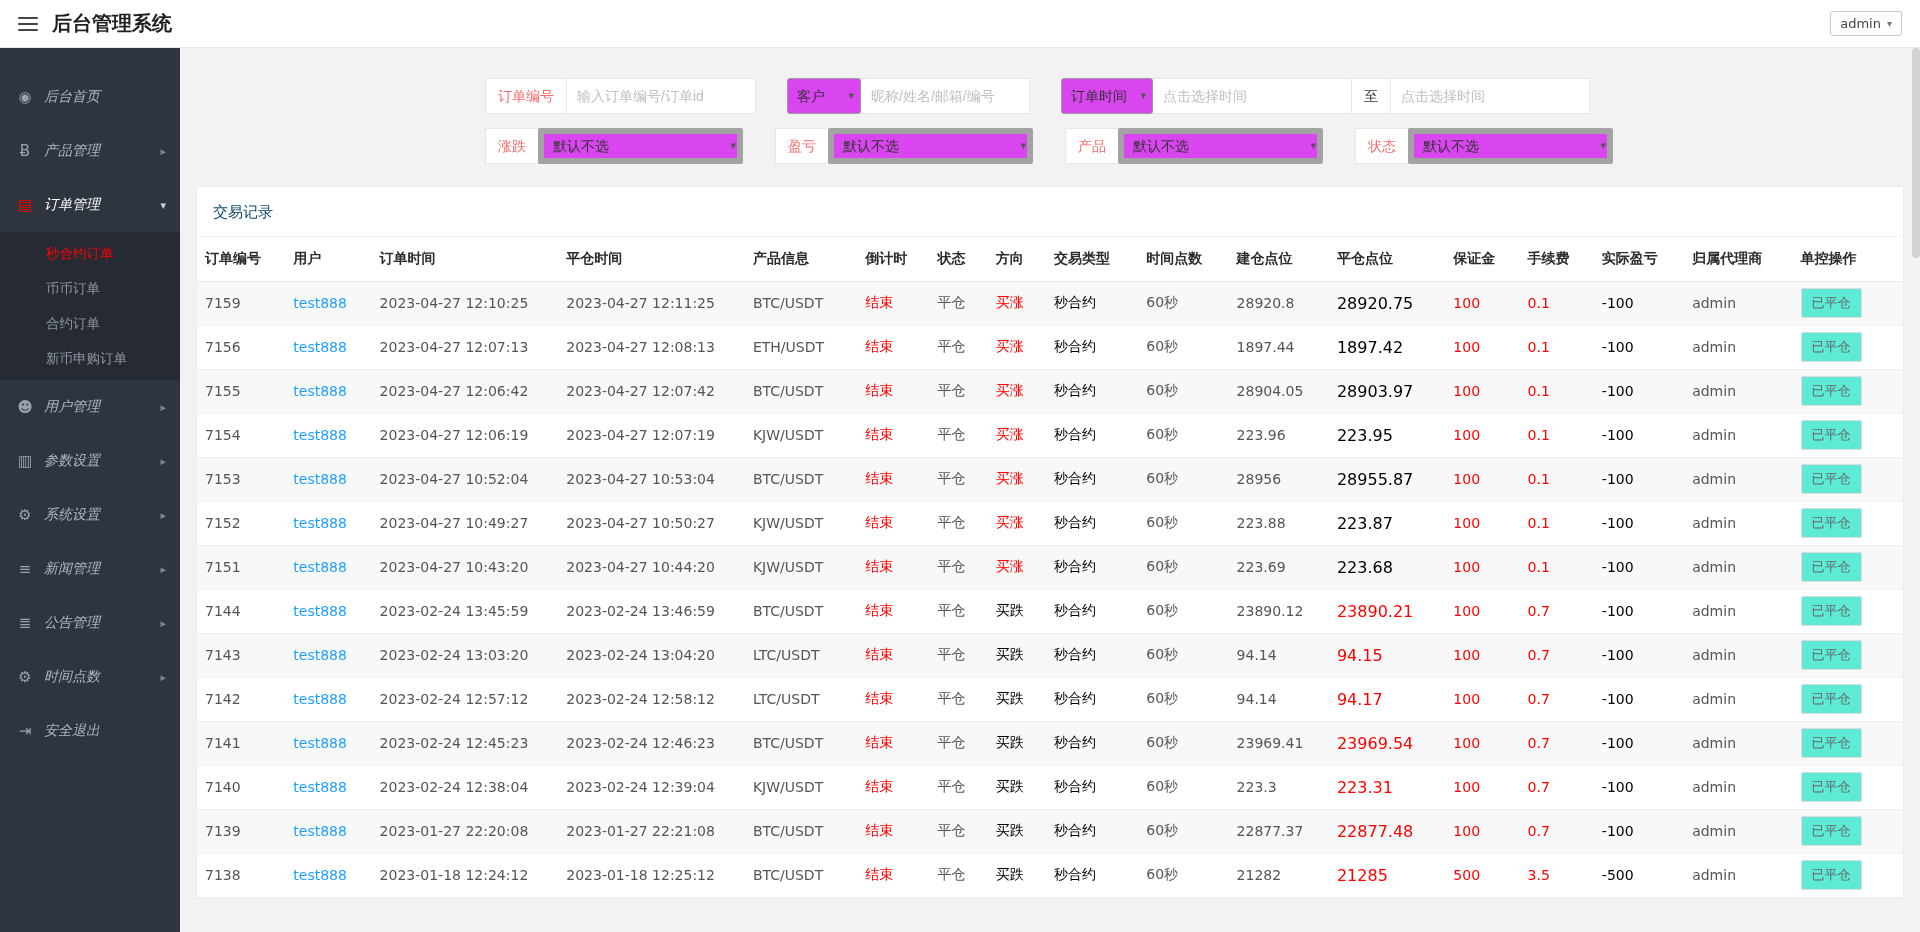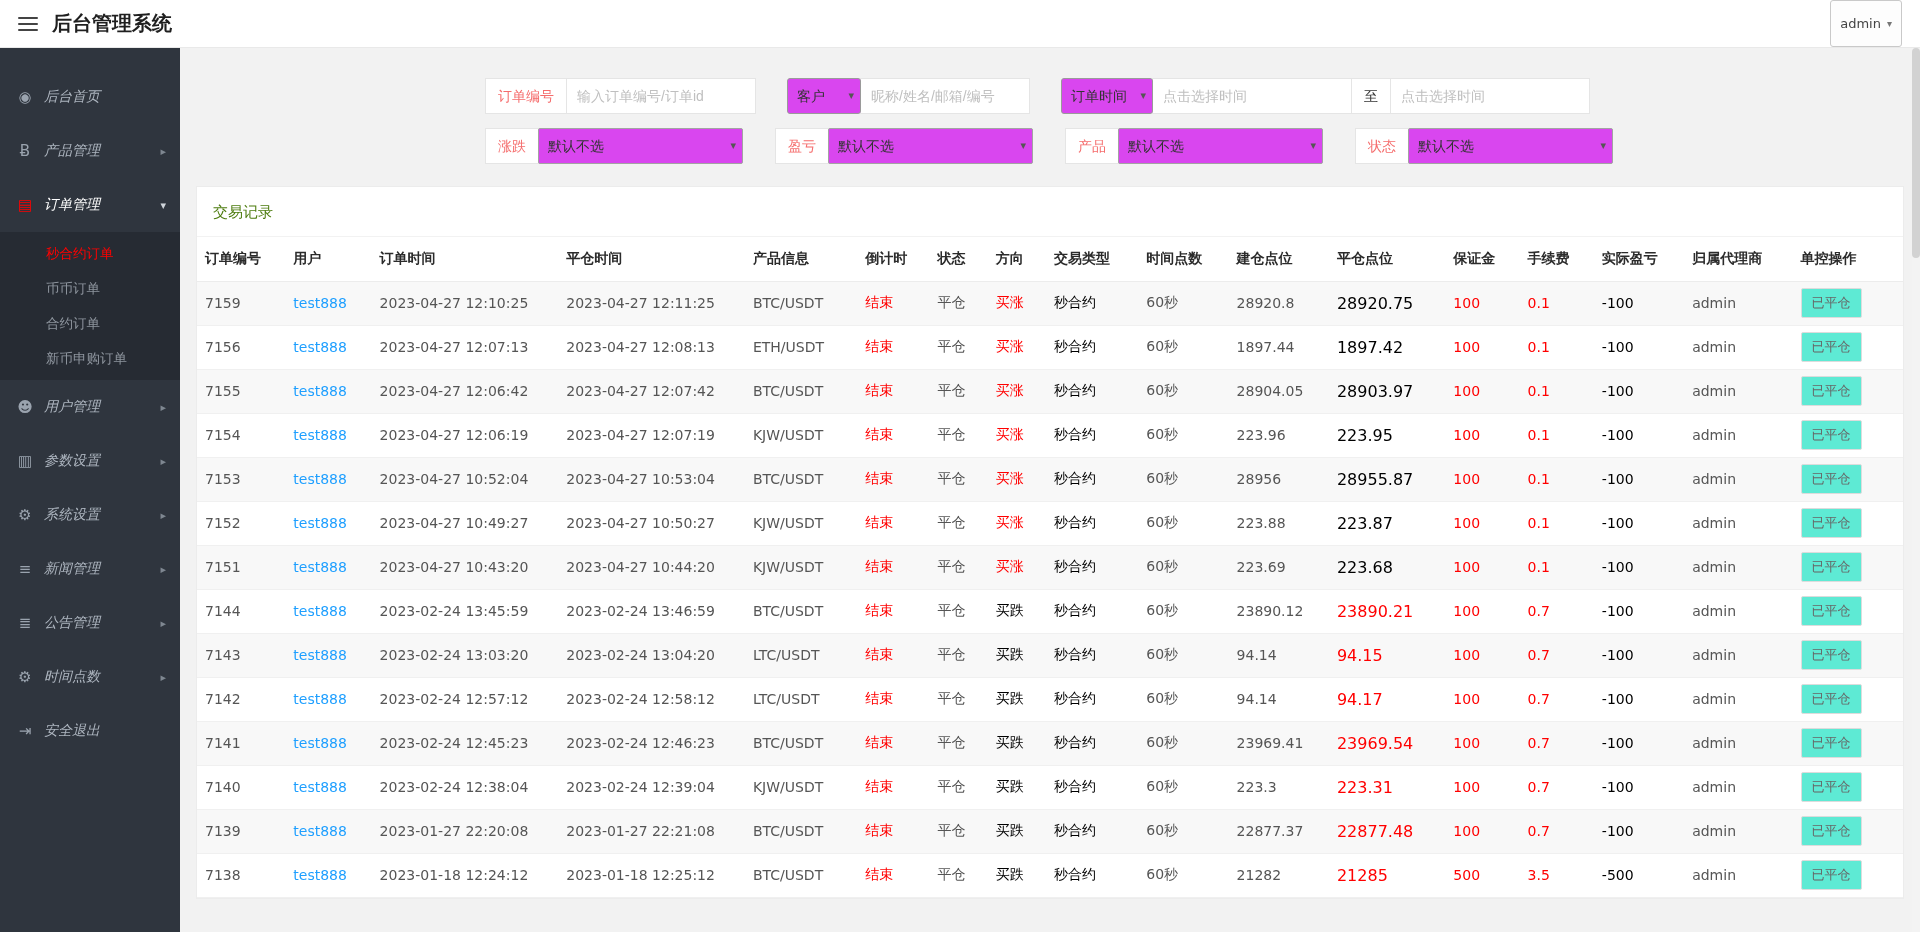--- a/index.html
+++ b/index.html
@@ -4,21 +4,21 @@
 <style>
   * { margin:0; padding:0; box-sizing:border-box; }
   html,body { width:1920px; height:932px; overflow:hidden; }
   body {
     font-family:"DejaVu Sans","Liberation Sans",sans-serif;
     font-size:14px; color:#333; background:#f2f2f2;
   }
   
   .header {
     position:fixed; top:0; left:0; right:0; height:48px; background:#fff;
-    border-bottom:1px solid #e9e9e9; display:flex; 
+    border-bottom:1px solid #e9e9e9; display:flex; align-items:center;
     justify-content:space-between; padding:0 18px; z-index:20;
   }
   .header-left { display:flex; align-items:center; gap:14px; }
   .hamburger { width:20px; display:flex; flex-direction:column; gap:4px; cursor:pointer; }
   .hamburger i { display:block; height:2px; background:#444; border-radius:1px; }
   .app-title { font-size:20px; font-weight:700; color:#1f1f1f; }
   .user-dropdown {
     display:flex; align-items:center; gap:6px; border:1px solid #c9c9c9;
     background:#fdfdfd; border-radius:3px; padding:4px 9px; font-size:13px;
     color:#444; cursor:pointer;
@@ -63,31 +63,31 @@
   .selwrap { position:relative; display:flex; margin-left:-1px; }
   .selwrap::after {
     content:"▾"; position:absolute; right:7px; top:50%; transform:translateY(-52%);
     font-size:11px; color:#555; pointer-events:none;
   }
   .fselect {
     height:36px; background:#d946ef; font-size:14px; color:#333; outline:none;
     -webkit-appearance:none; appearance:none; padding:0 12px 0 9px;
   }
   .fselect.native { border:1px solid #9a9a9a; border-radius:3px; }
-  .fselect.wide { border:1px solid #a3a3a3; border-radius:2px; }
+  .fselect.wide { border:6px solid #a3a3a3; border-radius:2px; }
   .w74{width:74px} .w92{width:92px} .w170{width:170px} .w190{width:190px}
   .w200{width:200px} .w205{width:205px}
   .btn-search {
     height:34px; padding:0 15px; background:#44b549; border:none; color:#fff;
     font-size:14px; border-radius:3px; cursor:pointer; margin-top:6px;
   }
   
   .card { margin:22px 16px 0; background:#fff; border:1px solid #ececec; }
   .card-header {
-    height:50px; line-height:50px; padding:0 16px; color:#4d7c0f;
+    height:50px; line-height:50px; padding:0 16px; color:#0c4a6e;
     font-size:15px; border-bottom:1px solid #f2f2f2;
   }
   table { width:100%; border-collapse:collapse; table-layout:fixed; }
   thead th {
     height:44px; padding:0 8px; text-align:left; font-size:14px; font-weight:700;
     color:#2b2b2b; border-bottom:1px solid #ececec; white-space:nowrap; background:#fff;
   }
   tbody td {
     height:44px; padding:0 8px; font-size:14px; color:#555;
     border-bottom:1px solid #f0f0f0; white-space:nowrap; overflow:hidden;

